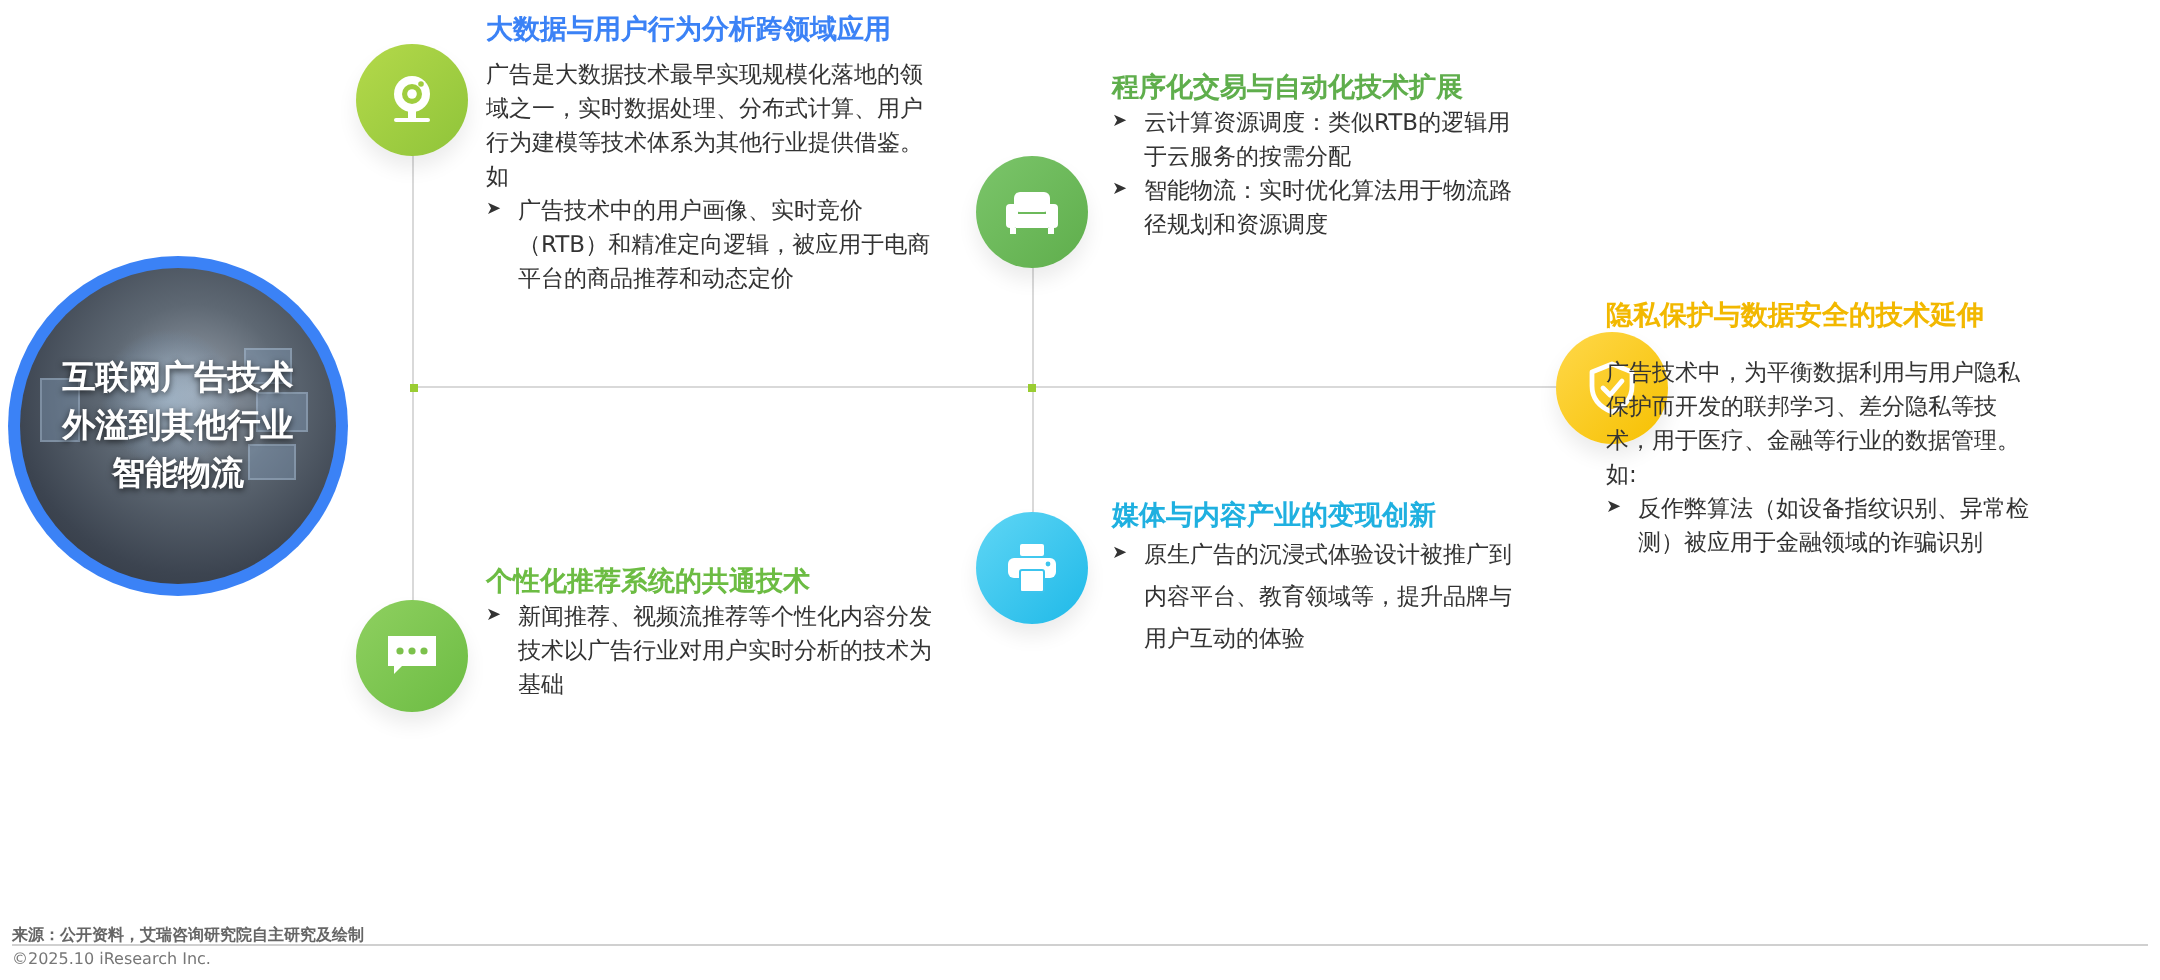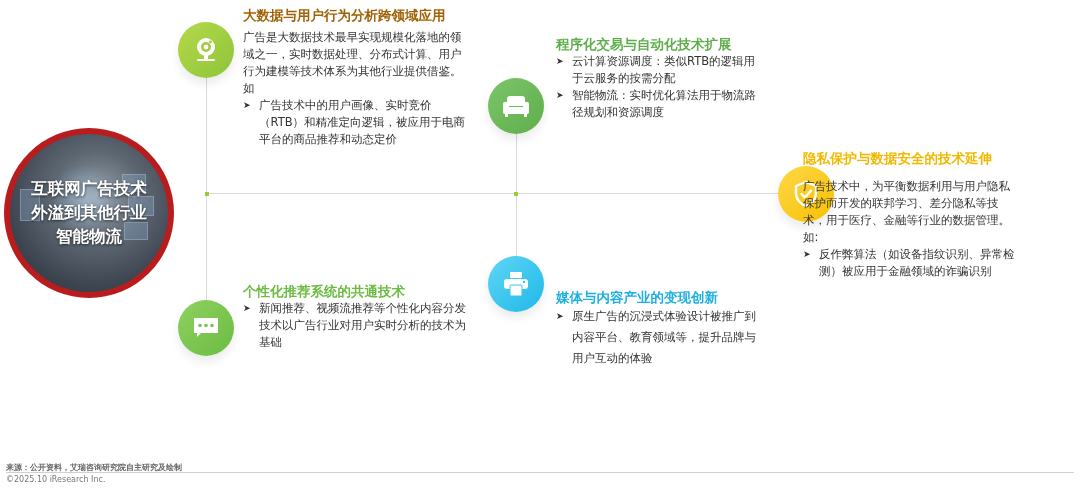--- a/index.html
+++ b/index.html
@@ -10,21 +10,21 @@
   .hline { position: absolute; left: 205px; top: 193px; width: 590px; height: 1px; background: #d9d9d9; }
   .vline { position: absolute; width: 1px; background: #d9d9d9; }
   .vl1 { left: 206px; top: 62px; height: 260px; }
   .vl2 { left: 516px; top: 118px; height: 140px; }
   .dot { position: absolute; width: 4px; height: 4px; background: #9acd32; }
   .d1 { left: 205px; top: 192px; }
   .d2 { left: 514px; top: 192px; }
 
   
   .hub { position: absolute; left: 4px; top: 128px; width: 170px; height: 170px; border-radius: 50%;
-         background: #b91c1c; }
+         background: #3b82f6; }
   .hub-inner { position: absolute; left: 6px; top: 6px; width: 158px; height: 158px; border-radius: 50%;
                background: radial-gradient(circle at 55% 40%, #9aa3ae 0%, #5e6873 35%, #3c4450 70%, #2d333b 100%);
                overflow: hidden; }
   .hub-inner .glow { position: absolute; left: 40px; top: 30px; width: 70px; height: 70px; border-radius: 50%;
                      background: radial-gradient(circle, rgba(180,210,235,0.45) 0%, rgba(120,150,180,0.15) 60%, transparent 70%); }
   .hub-inner .panel { position: absolute; background: rgba(140,170,200,0.35); border: 1px solid rgba(200,220,240,0.3); }
   .hub-text { position: absolute; left: 0; top: 0; width: 158px; height: 158px; display: flex; flex-direction: column;
               align-items: center; justify-content: center; color: #ffffff; font-weight: bold; font-size: 16.5px;
               line-height: 24px; text-shadow: 0 1px 3px rgba(0,0,0,0.7); text-align: center; }
 
@@ -42,21 +42,21 @@
   .block { position: absolute; }
   .title { font-size: 13.5px; font-weight: bold; line-height: 18px; white-space: nowrap; }
   .body { font-size: 11.5px; line-height: 17px; color: #333333; margin-top: 5px; }
   .bullet { display: flex; font-size: 11.5px; line-height: 17px; }
   .bullet .arrow { width: 16px; flex: 0 0 16px; font-size: 9px; line-height: 17px; }
   .b1 { left: 243px; top: 6px; width: 226px; }
   .b2 { left: 556px; top: 35px; width: 210px; }
   .b3 { left: 803px; top: 149px; width: 215px; }
   .b3 .title { margin-left: 0px; }
   .b4 { left: 243px; top: 282px; width: 230px; }
-  .b5 { left: 556px; top: 249px; width: 210px; margin-top: 39px; }
+  .b5 { left: 556px; top: 249px; width: 210px; }
   .b5 .body, .b5 .bullet { line-height: 21px; }
   .b5 .bullet .arrow { line-height: 21px; }
 
   
   .source { position: absolute; left: 6px; top: 462px; font-size: 8px; color: #666666; font-weight: bold; }
   .footline { position: absolute; left: 6px; top: 472px; width: 1068px; height: 1px; background: #d0d0d0; }
   .copyright { position: absolute; left: 6px; top: 475px; font-size: 8px; color: #777777; }
   .website { position: absolute; right: 14px; top: 496px; font-size: 8px; color: #777777; }
 </style>
 </head>
@@ -120,21 +120,21 @@
 <div class="icon-circle ic5">
   <svg width="26" height="26" viewBox="0 0 26 26">
     <rect x="7" y="1" width="12" height="6" rx="1" fill="#ffffff"></rect>
     <rect x="1" y="8" width="24" height="10" rx="3" fill="#ffffff"></rect>
     <circle cx="21" cy="11" r="1.2" fill="#3cc4ee"></circle>
     <rect x="7" y="14" width="12" height="11" rx="1" fill="#ffffff" stroke="#3cc4ee" stroke-width="1"></rect>
   </svg>
 </div>
 
 <div class="block b1">
-  <div class="title" style="color: #a16207;">大数据与用户行为分析跨领域应用</div>
+  <div class="title" style="color: #3b82f6;">大数据与用户行为分析跨领域应用</div>
   <div class="body">广告是大数据技术最早实现规模化落地的领域之一，实时数据处理、分布式计算、用户行为建模等技术体系为其他行业提供借鉴。如</div>
   <div class="bullet">
     <span class="arrow">➤</span>
     <span>广告技术中的用户画像、实时竞价（RTB）和精准定向逻辑，被应用于电商平台的商品推荐和动态定价</span>
   </div>
 </div>
 
 <div class="block b2">
   <div class="title" style="color: rgb(95, 174, 76);">程序化交易与自动化技术扩展</div>
   <div class="bullet">

